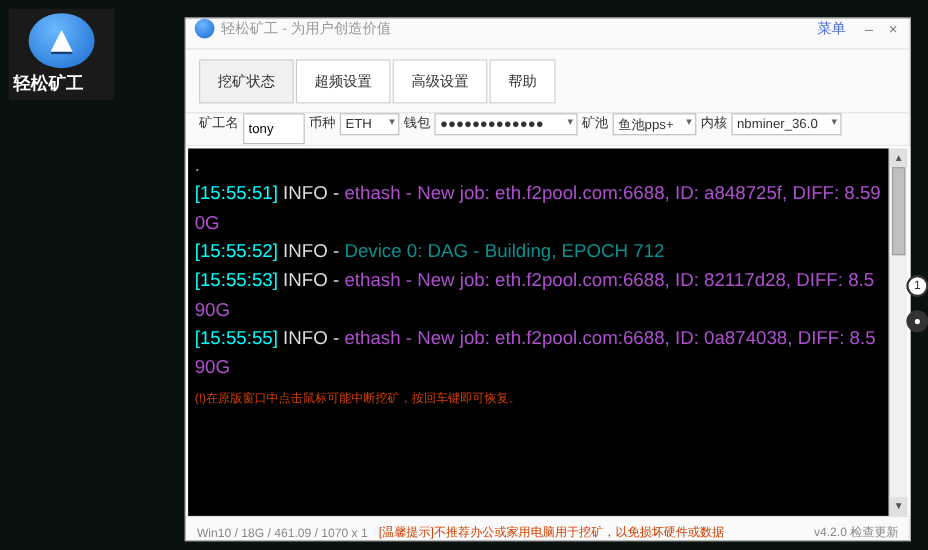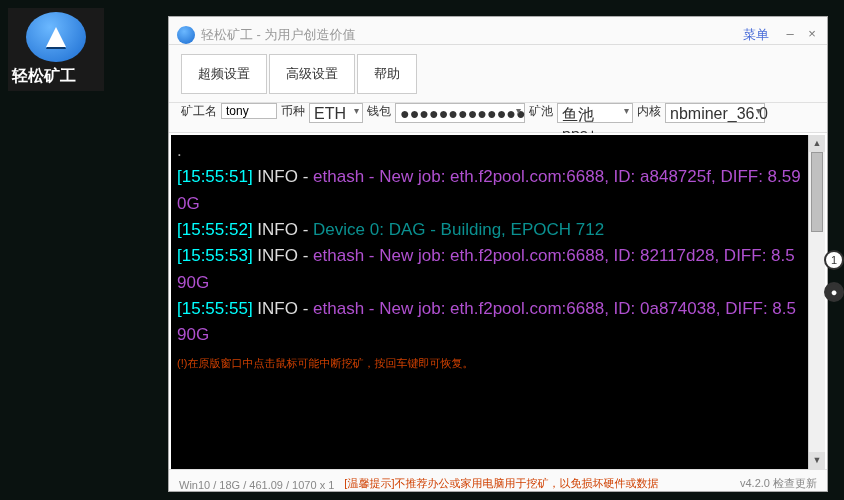--- a/index.html
+++ b/index.html
@@ -2,34 +2,34 @@
 <html><head>
 <meta charset="utf-8">
 <style>
 *{margin:0;padding:0;box-sizing:border-box;font-family:"Microsoft YaHei",sans-serif}
 body{width:844px;height:500px;background:#0a1210;overflow:hidden;position:relative}
 .desktop-icon{position:absolute;left:8px;top:8px;width:96px;padding:4px;background:#1a1a1a}
 .desktop-icon .ic{width:60px;height:50px;margin:0 auto 4px;background:radial-gradient(circle at 40% 30%,#6bb8ff,#1a6bd0);border-radius:50%;position:relative}
 .desktop-icon .ic::after{content:"";position:absolute;left:50%;top:50%;transform:translate(-50%,-50%);width:0;height:0;border-left:10px solid transparent;border-right:10px solid transparent;border-bottom:20px solid #fff;filter:drop-shadow(0 2px 0 #0b3a6f)}
 .desktop-icon .lbl{color:#fff;font-size:16px;font-weight:bold}
 .win{position:absolute;left:168px;top:16px;width:660px;height:476px;background:#fafafa;border:1px solid #aaa;display:flex;flex-direction:column}
-.titlebar{height:28px;display:flex;align-items:flex-end;padding:0 4px 0 8px;border-bottom:1px solid #ddd}
+.titlebar{height:28px;display:flex;align-items:flex-start;padding:0 4px 12px 8px;border-bottom:1px solid #ddd}
 .tlogo{width:18px;height:18px;border-radius:50%;background:radial-gradient(circle at 40% 30%,#6bb8ff,#1a6bd0);margin-right:6px}
 .ttitle{color:#999;font-size:13px;flex:1}
 .tmenu{color:#4a6dd8;font-size:13px;margin-right:10px;cursor:pointer}
 .tbtn{width:22px;height:20px;color:#777;font-size:13px;text-align:center;line-height:20px;cursor:pointer}
 .toolbar{height:58px;display:flex;align-items:center;padding:8px 12px;gap:2px;border-bottom:1px solid #e0e0e0}
 .tab{border:1px solid #ccc;padding:10px 16px;font-size:13px;background:#fff;cursor:pointer;color:#333}
 .tab.act{background:#f0f0f0}
 .spacer{flex:1}
 .stop{border:1px solid #ccc;padding:10px 16px;font-size:13px;background:#fff;cursor:pointer;color:#333}
 .fields{height:30px;display:flex;align-items:flex-start;padding:0 12px;gap:4px;font-size:12px;color:#333;border-bottom:1px solid #e0e0e0}
 .flbl{white-space:nowrap}
-.fin{border:1px solid #bbb;padding:2px 4px;font-size:12px;background:#fff;height:16px}
-.fsel{border:1px solid #bbb;padding:1px 14px 1px 4px;font-size:16px;background:#fff;height:20px;position:relative}
+.fin{border:1px solid #bbb;padding:2px 4px;font-size:12px;background:#fff;height:28px}
+.fsel{border:1px solid #bbb;padding:1px 14px 1px 4px;font-size:12px;background:#fff;height:20px;position:relative}
 .fsel::after{content:"▾";position:absolute;right:3px;top:1px;color:#666;font-size:10px}
 .console-wrap{flex:1;display:flex;background:#fff;padding:2px 2px 0 2px;position:relative}
 .console{flex:1;background:#000;font-family:Consolas,monospace;font-size:17px;line-height:1.55;padding:2px 6px;overflow:hidden;color:#aaa}
 .ln{white-space:pre-wrap;word-break:break-all}
 .ts{color:#0ff}
 .info{color:#ddd}
 .eth{color:#b050d0}
 .job{color:#b050d0}
 .dev{color:#0a9090}
 .warn{color:#d04000;font-size:11px;display:block;margin-top:6px}
@@ -55,20 +55,21 @@
 <div class="win">
   <div class="titlebar">
     <div class="tlogo"></div>
     <div class="ttitle">轻松矿工 - 为用户创造价值</div>
     <div class="tmenu">菜单</div>
     <div class="tbtn">–</div>
     <div class="tbtn">×</div>
   </div>
 
   <div class="toolbar">
+    <div class="tab act">挖矿状态</div>
     <div class="tab">超频设置</div>
     <div class="tab">高级设置</div>
     <div class="tab">帮助</div>
     <div class="spacer"></div>
   </div>
 
   <div class="fields">
     <span class="flbl">矿工名</span>
     <input class="fin" style="width: 56px;" value="tony">
     <span class="flbl">币种</span>

